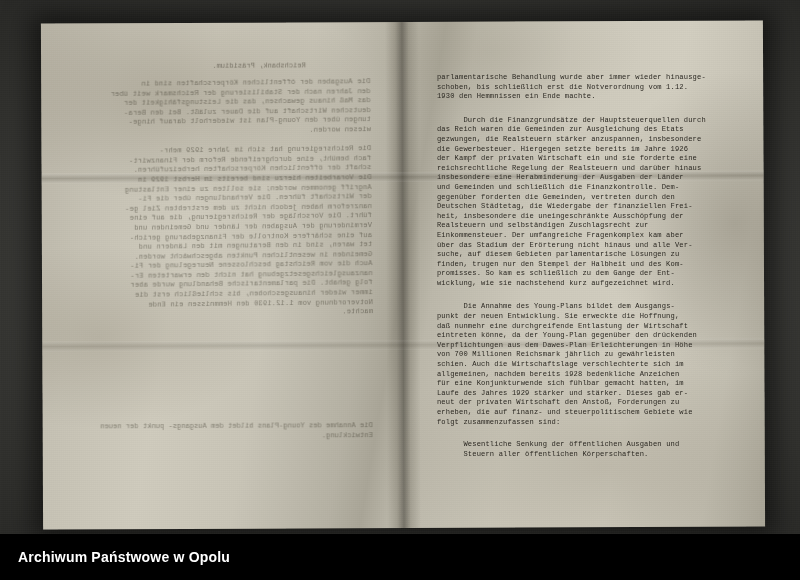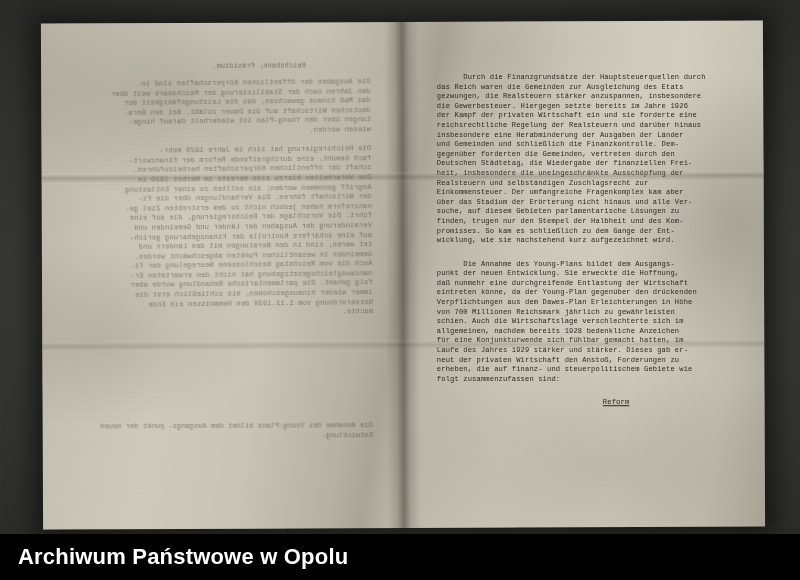--- a/index.html
+++ b/index.html
@@ -158,21 +158,21 @@
     bottom: 0;
     width: 800px;
     height: 46px;
     background: #000;
     display: flex;
     align-items: center;
   }
   .watermark .label {
     color: #ffffff;
     font-family: "Liberation Sans", sans-serif;
-    font-size: 22px;
+    font-size: 14px;
     font-weight: bold;
     letter-spacing: 0.2px;
     padding-left: 18px;
   }
   
   .grain {
     position: absolute;
     inset: 0;
     pointer-events: none;
     opacity: 0.30;
@@ -216,20 +216,23 @@
 folg gehabt. Die parlamentarische Behandlung wurde aber
 immer wieder hinausgeschoben, bis schließlich erst die
 Notverordnung vom 1.12.1930 den Hemmnissen ein Ende
 machte.</div>
       <div class="ghost-foot">Die Annahme des Young-Plans bildet dem Ausgangs-
 punkt der neuen Entwicklung.</div>
     </div>
 
     <div class="page right">
       <div class="body">
+        <div class="tw para">parlamentarische Behandlung wurde aber immer wieder hinausge-
+schoben, bis schließlich erst die Notverordnung vom 1.12.
+1930 den Hemmnissen ein Ende machte.</div>
         <div class="tw para">      Durch die Finanzgrundsätze der Hauptsteuerquellen durch
 das Reich waren die Gemeinden zur Ausgleichung des Etats
 gezwungen, die Realsteuern stärker anzuspannen, insbesondere
 die Gewerbesteuer. Hiergegen setzte bereits im Jahre 1926
 der Kampf der privaten Wirtschaft ein und sie forderte eine
 reichsrechtliche Regelung der Realsteuern und darüber hinaus
 insbesondere eine Herabminderung der Ausgaben der Länder
 und Gemeinden und schließlich die Finanzkontrolle. Dem-
 gegenüber forderten die Gemeinden, vertreten durch den
 Deutschen Städtetag, die Wiedergabe der finanziellen Frei-
@@ -247,21 +250,22 @@
 eintreten könne, da der Young-Plan gegenüber den drückenden
 Verpflichtungen aus dem Dawes-Plan Erleichterungen in Höhe
 von 700 Millionen Reichsmark jährlich zu gewährleisten
 schien. Auch die Wirtschaftslage verschlechterte sich im
 allgemeinen, nachdem bereits 1928 bedenkliche Anzeichen
 für eine Konjunkturwende sich fühlbar gemacht hatten, im
 Laufe des Jahres 1929 stärker und stärker. Dieses gab er-
 neut der privaten Wirtschaft den Anstoß, Forderungen zu
 erheben, die auf finanz- und steuerpolitischem Gebiete wie
 folgt zusammenzufassen sind:</div>
-        <div class="tw signature">Reform</div>
+        <div class="tw heading-block">      Wesentliche Senkung der öffentlichen Ausgaben und
+      Steuern aller öffentlichen Körperschaften.</div>
       </div>
     </div>
 
     <div class="gutter"></div>
     <div class="crease c1"></div>
     <div class="crease c2"></div>
   </div>
 
   <div class="grain"></div>
 

